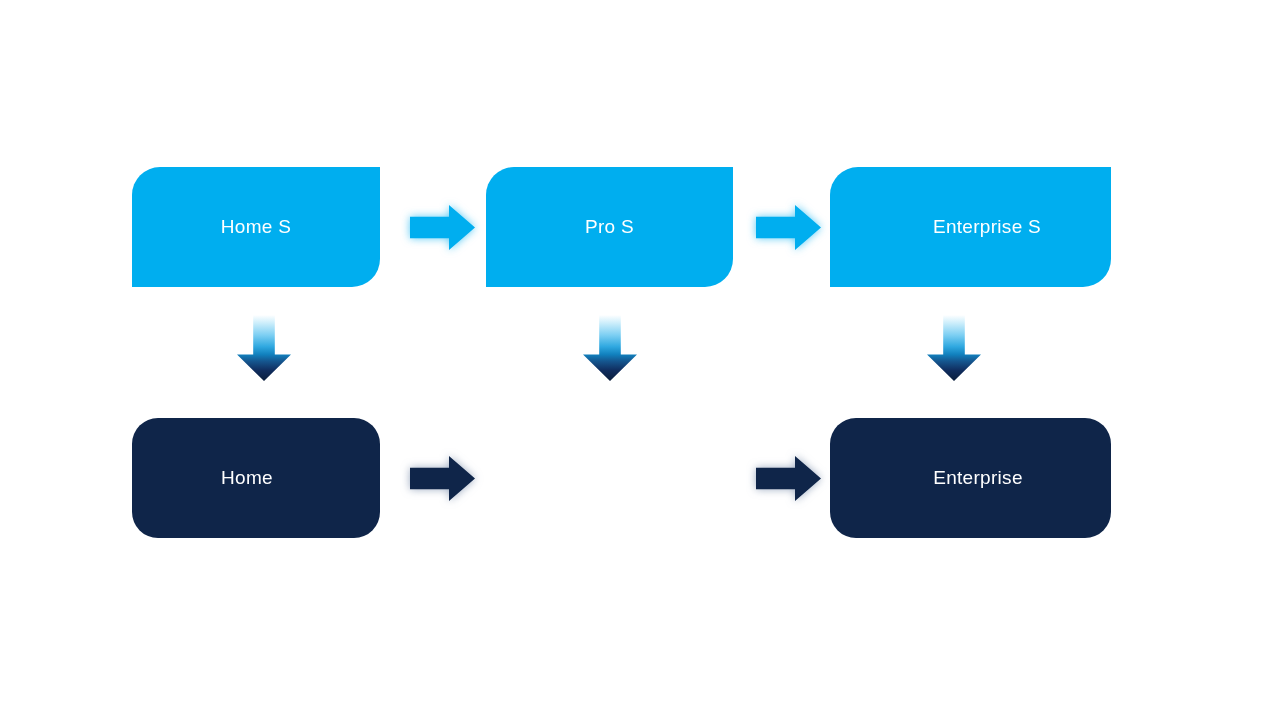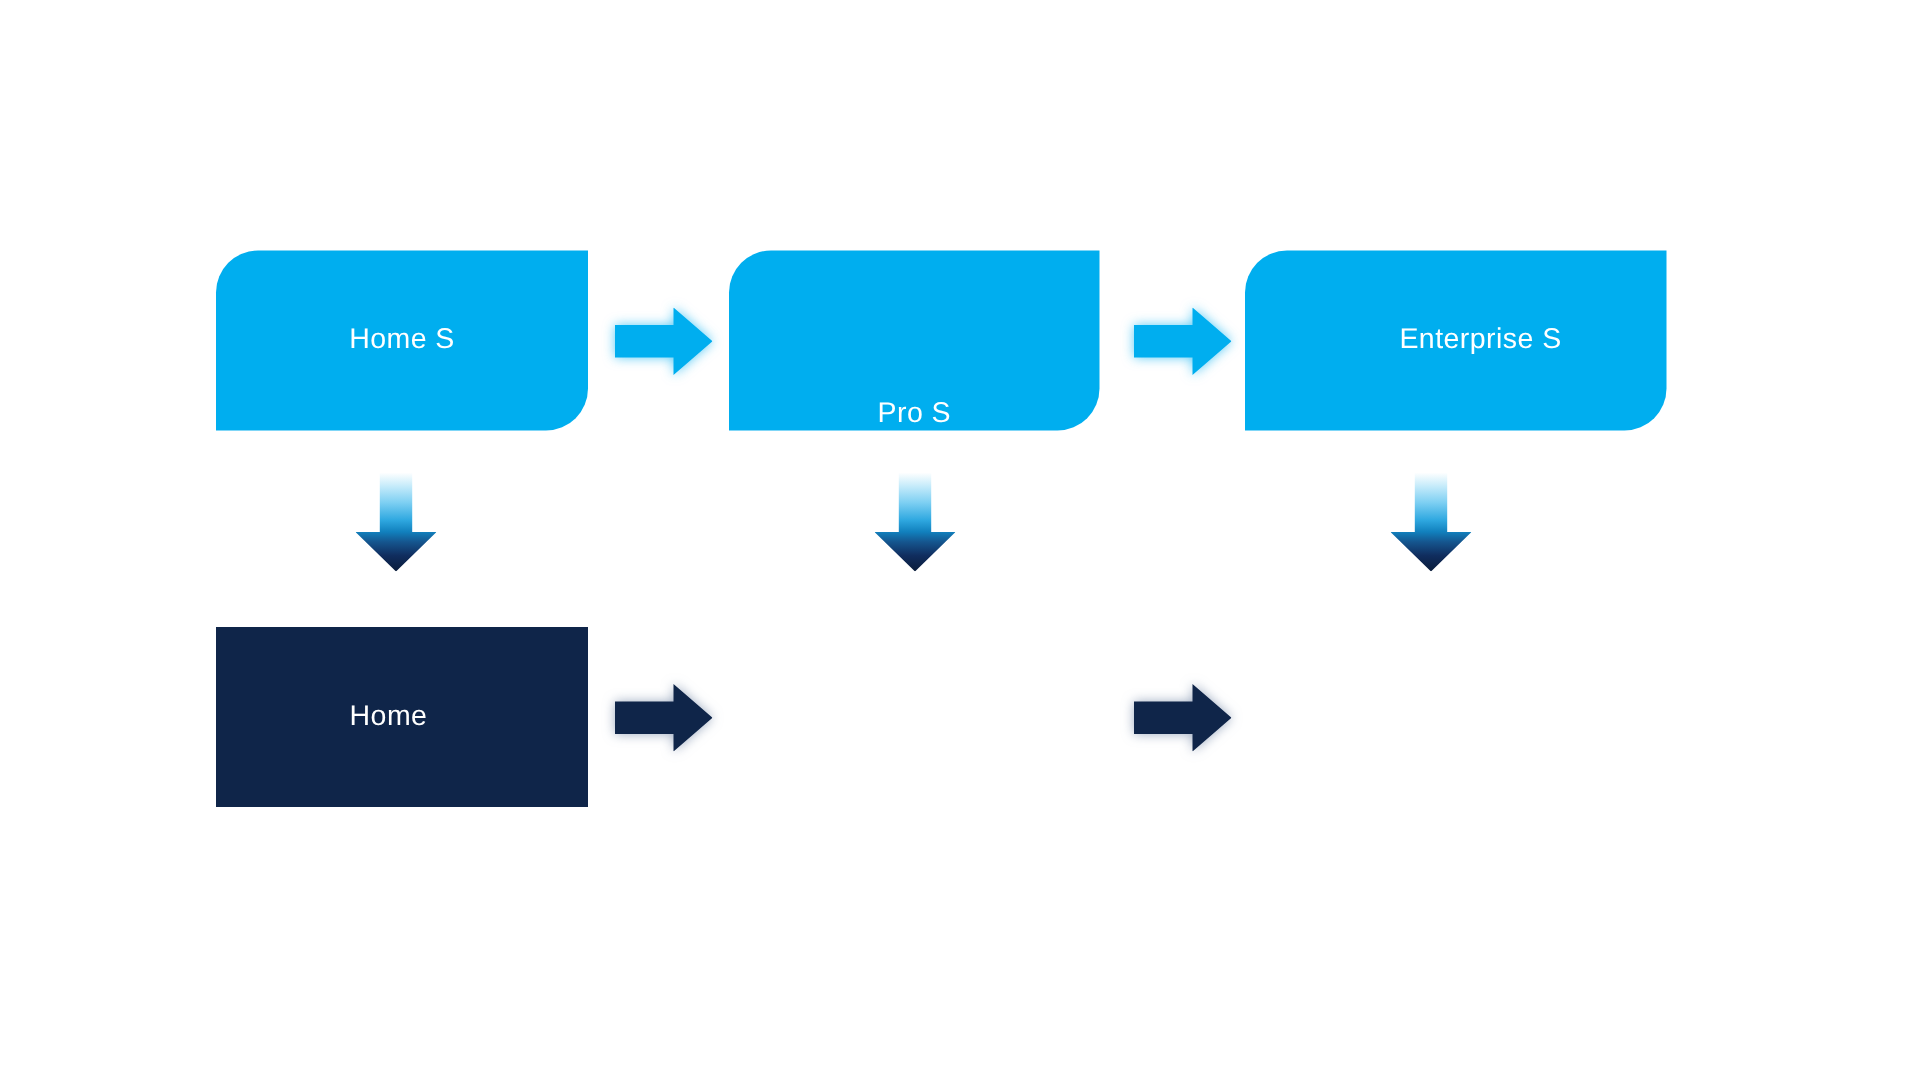--- a/index.html
+++ b/index.html
@@ -15,32 +15,33 @@
     font-family: "Liberation Sans", sans-serif;
     overflow: hidden;
   }
   .box {
     position: absolute;
     width: 248px;
     height: 120px;
     display: flex;
     align-items: center;
     justify-content: center;
+    border-radius: 26px;
   }
   .box-top {
     background: var(--light-blue, #00AEEF);
     border-radius: 28px 0 28px 0; 
     top: 167px;
   }
   .box-bottom {
     background: var(--dark-navy, #0F2549);
     top: 418px;
   }
-  .col-1 { left: 144px; }
-  .col-2 { left: 486px; width: 247px; align-items: flex-end; }
+  .col-1 { left: 132px; }
+  .col-2 { left: 486px; width: 247px; }
   .col-3 { left: 830px; padding-left: 33px; }
   .box-label {
     color: var(--text, #ffffff);
     font-size: 19px;
     font-weight: 400;
     letter-spacing: 0.3px;
     white-space: nowrap;
   }
   .box-bottom .box-label {
     transform: translateX(-9px);
@@ -109,20 +110,23 @@
     <div class="arrow-right-shape"></div>
   </div>
 
   <div class="arrow-down down-1"></div>
   <div class="arrow-down down-2"></div>
   <div class="arrow-down down-3"></div>
 
   <div class="box box-bottom col-1">
     <span class="box-label">Home</span>
   </div>
+  <div class="box box-bottom col-3">
+    <span class="box-label">Enterprise</span>
+  </div>
 
   <div class="arrow-right-wrap dark row-bottom-arrows gap-1">
     <div class="arrow-right-shape"></div>
   </div>
   <div class="arrow-right-wrap dark row-bottom-arrows gap-2">
     <div class="arrow-right-shape"></div>
   </div>
 
 </div>
 

